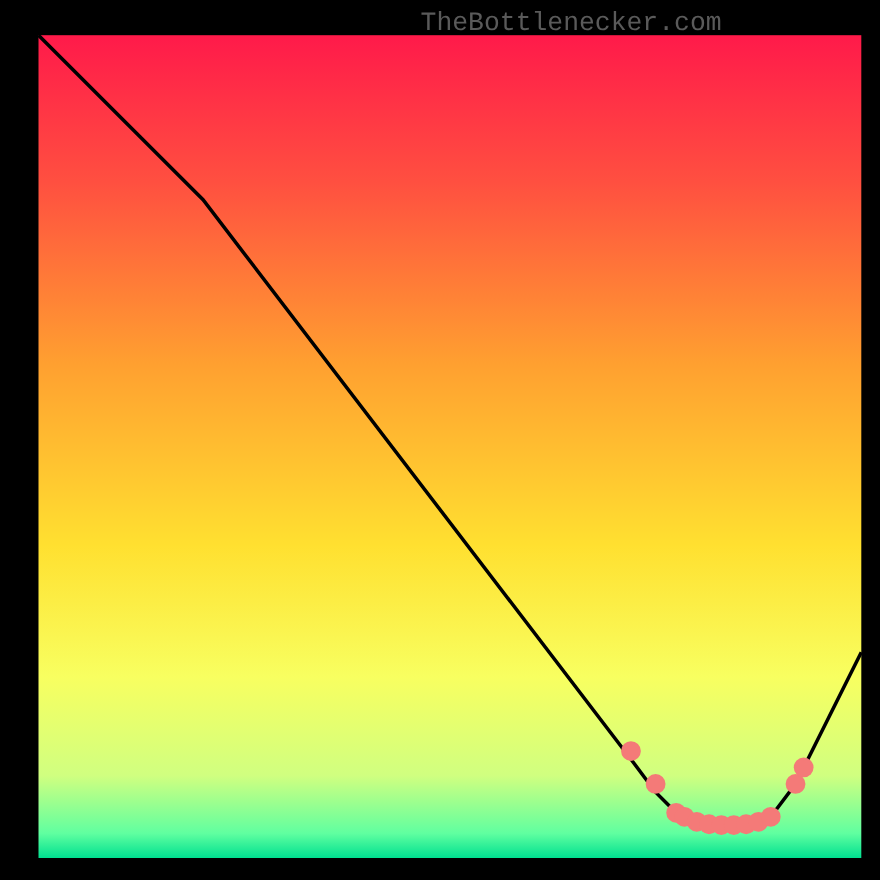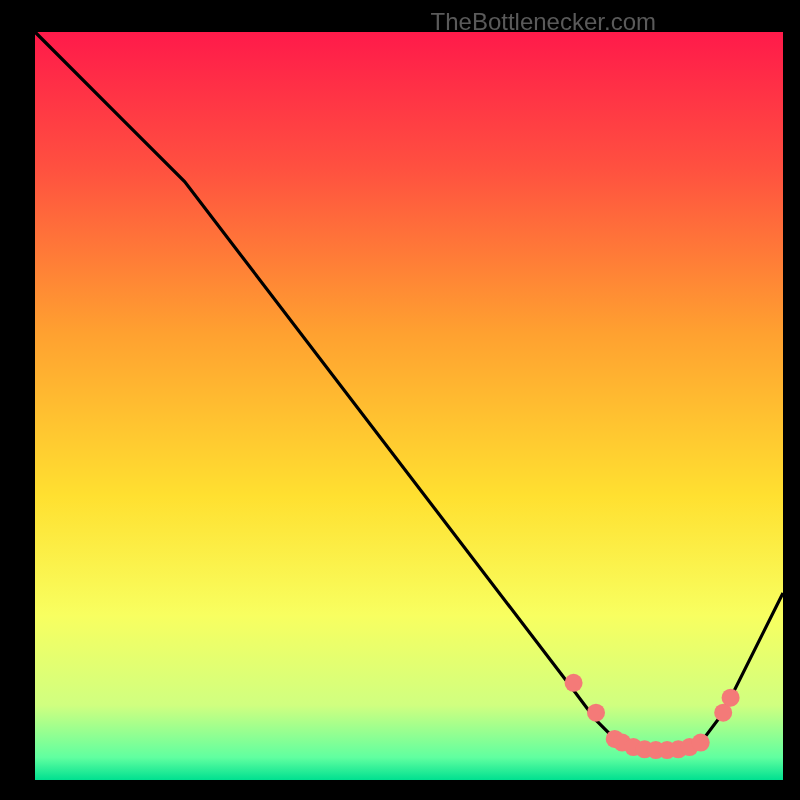--- a/index.html
+++ b/index.html
@@ -8,20 +8,21 @@
     background: #000;
     width: 800px;
     height: 800px;
     position: relative;
     font-family: Arial, sans-serif;
   }
   .container {
     position: relative;
     width: 668px;
     height: 800px;
+    font-family: Liberation Mono, monospace;
   }
   .watermark {
     position: absolute;
     top: 8px;
     right: 12px;
     color: #5a5a5a;
     font-size: 24px;
     font-weight: 500;
     z-index: 10;
   }

